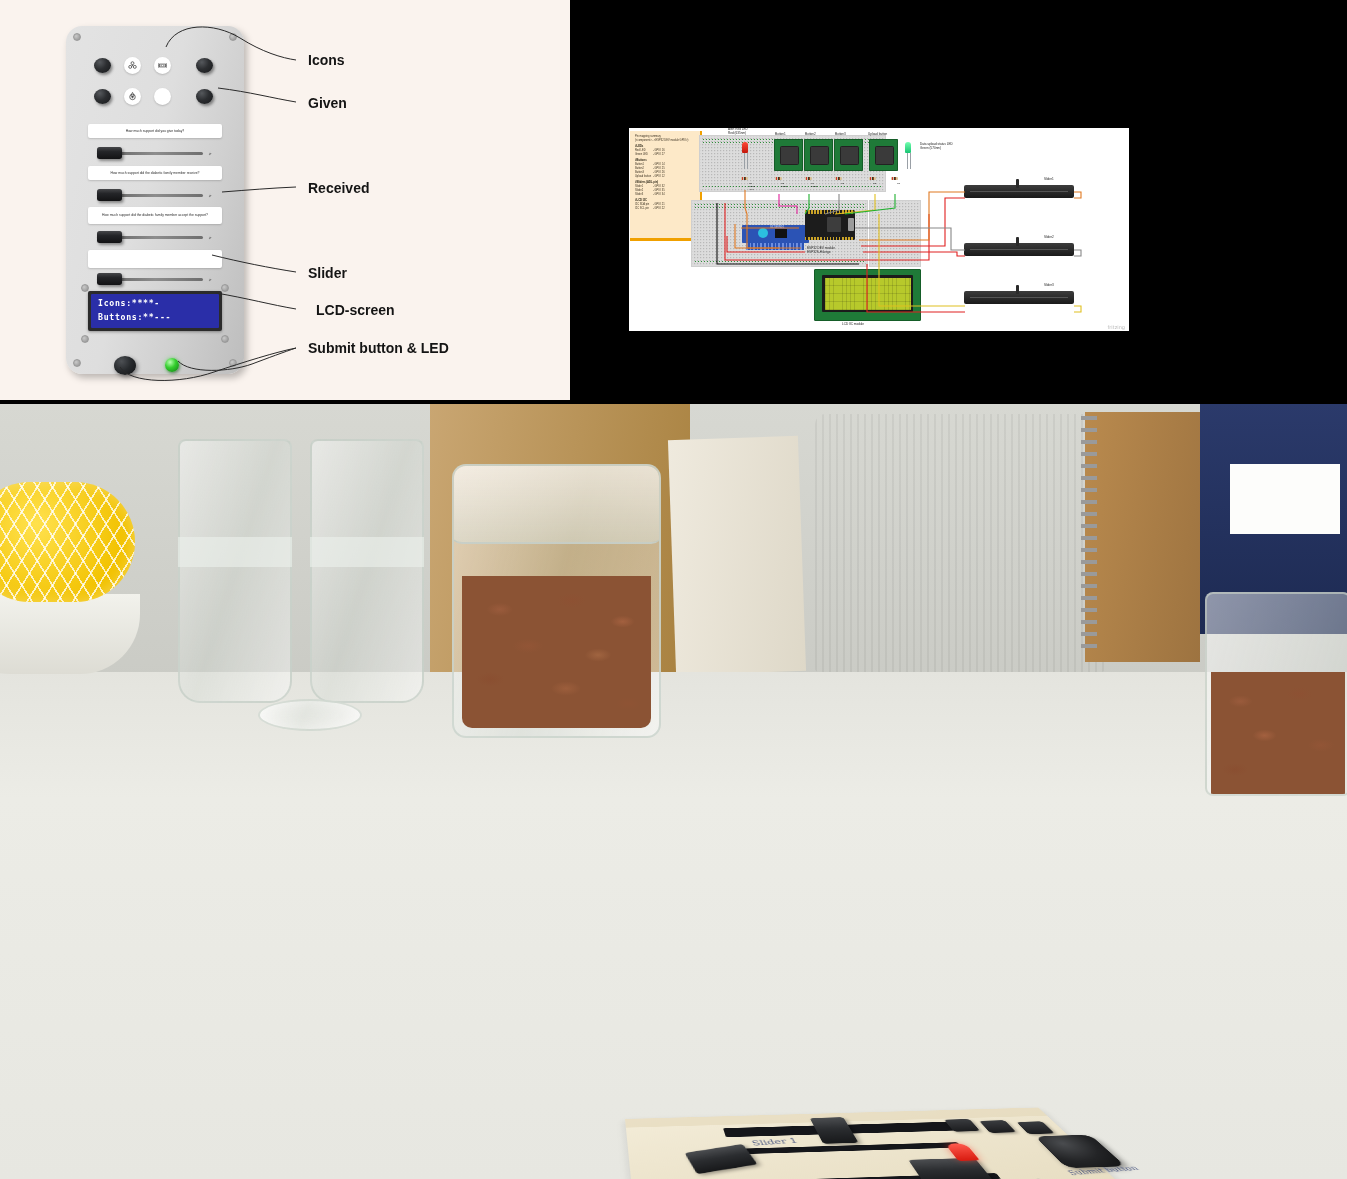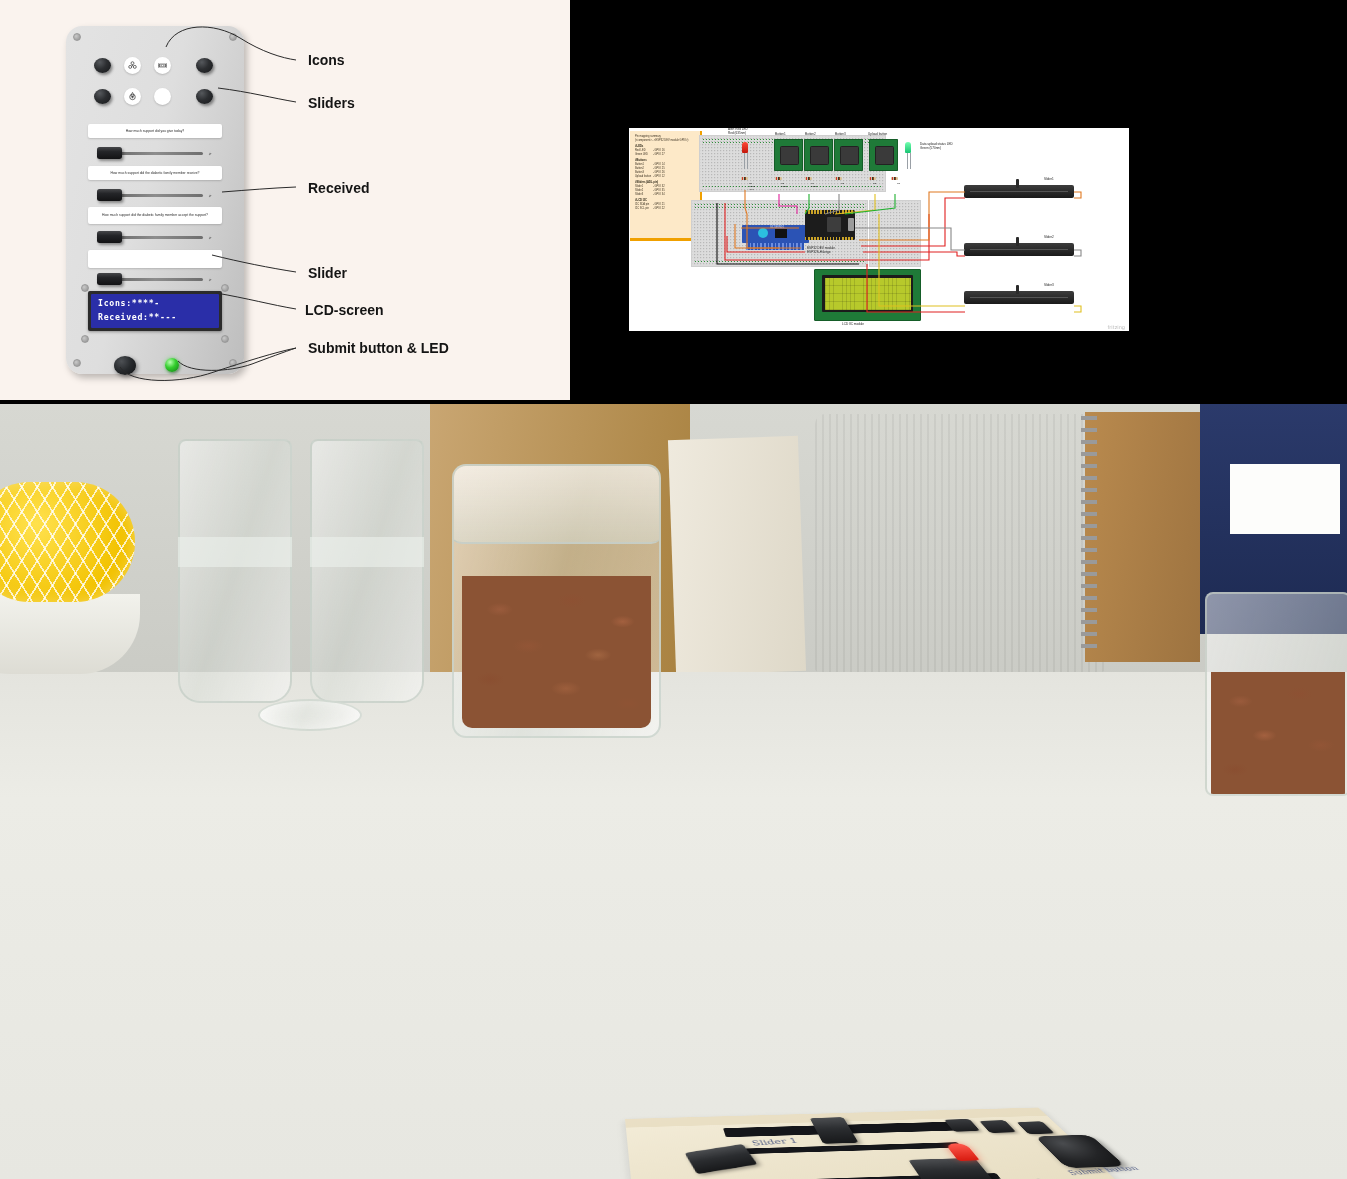--- a/index.html
+++ b/index.html
@@ -268,21 +268,21 @@
         <path d="M6 18 L12 6 L10 12 L16 12 L10 20 Z" fill="#5a5a5a"></path>
         </svg>
     </div>
 
     <div class="screw" style="left:15px;top:258px"></div>
     <div class="screw" style="right:15px;top:258px"></div>
 
     <div id="lcd">
       <div id="lcd-inner">
         <div class="lcdline">Icons:****-</div>
-        <div class="lcdline">Received:**---</div>
+        <div class="lcdline">Buttons:**---</div>
       </div>
     </div>
 
     <div class="screw" style="left:15px;top:309px"></div>
     <div class="screw" style="right:15px;top:309px"></div>
 
     <div id="submit-btn"></div>
     <div id="led"></div>
   </div>
 
@@ -292,24 +292,24 @@
       <path d="M218,88 C250,92 272,98 296,102"></path>
       <path d="M222,192 C248,190 272,188 296,187"></path>
       <path d="M212,255 C240,262 270,268 296,272"></path>
       <path d="M216,293 C246,298 272,305 296,309"></path>
       <path d="M120,367 C130,384 180,384 214,372 C244,362 276,352 296,348"></path>
       <path d="M178,361 C190,374 230,372 252,364 C268,358 284,352 296,348"></path>
     </g>
   </svg>
 
   <div class="annotation" style="left:308px;top:52px">Icons</div>
-  <div class="annotation" style="left:308px;top:95px">Sliders</div>
+  <div class="annotation" style="left:308px;top:95px">Given</div>
   <div class="annotation" style="left:308px;top:180px">Received</div>
   <div class="annotation" style="left:308px;top:265px">Slider</div>
-  <div class="annotation" style="left:305px;top:302px">LCD-screen</div>
+  <div class="annotation" style="left:316px;top:302px">LCD-screen</div>
   <div class="annotation" style="left:308px;top:340px">Submit button &amp; LED</div>
 </div>
 
 <div id="panel-b">
   <div id="fritz">
 
     <div id="legend">
       <div class="lg-t">Pin mapping summary</div>
       <div class="lg-t">(&lt;component&gt; - &lt;ESP32 DEV module GPIO&gt;)</div>
 

